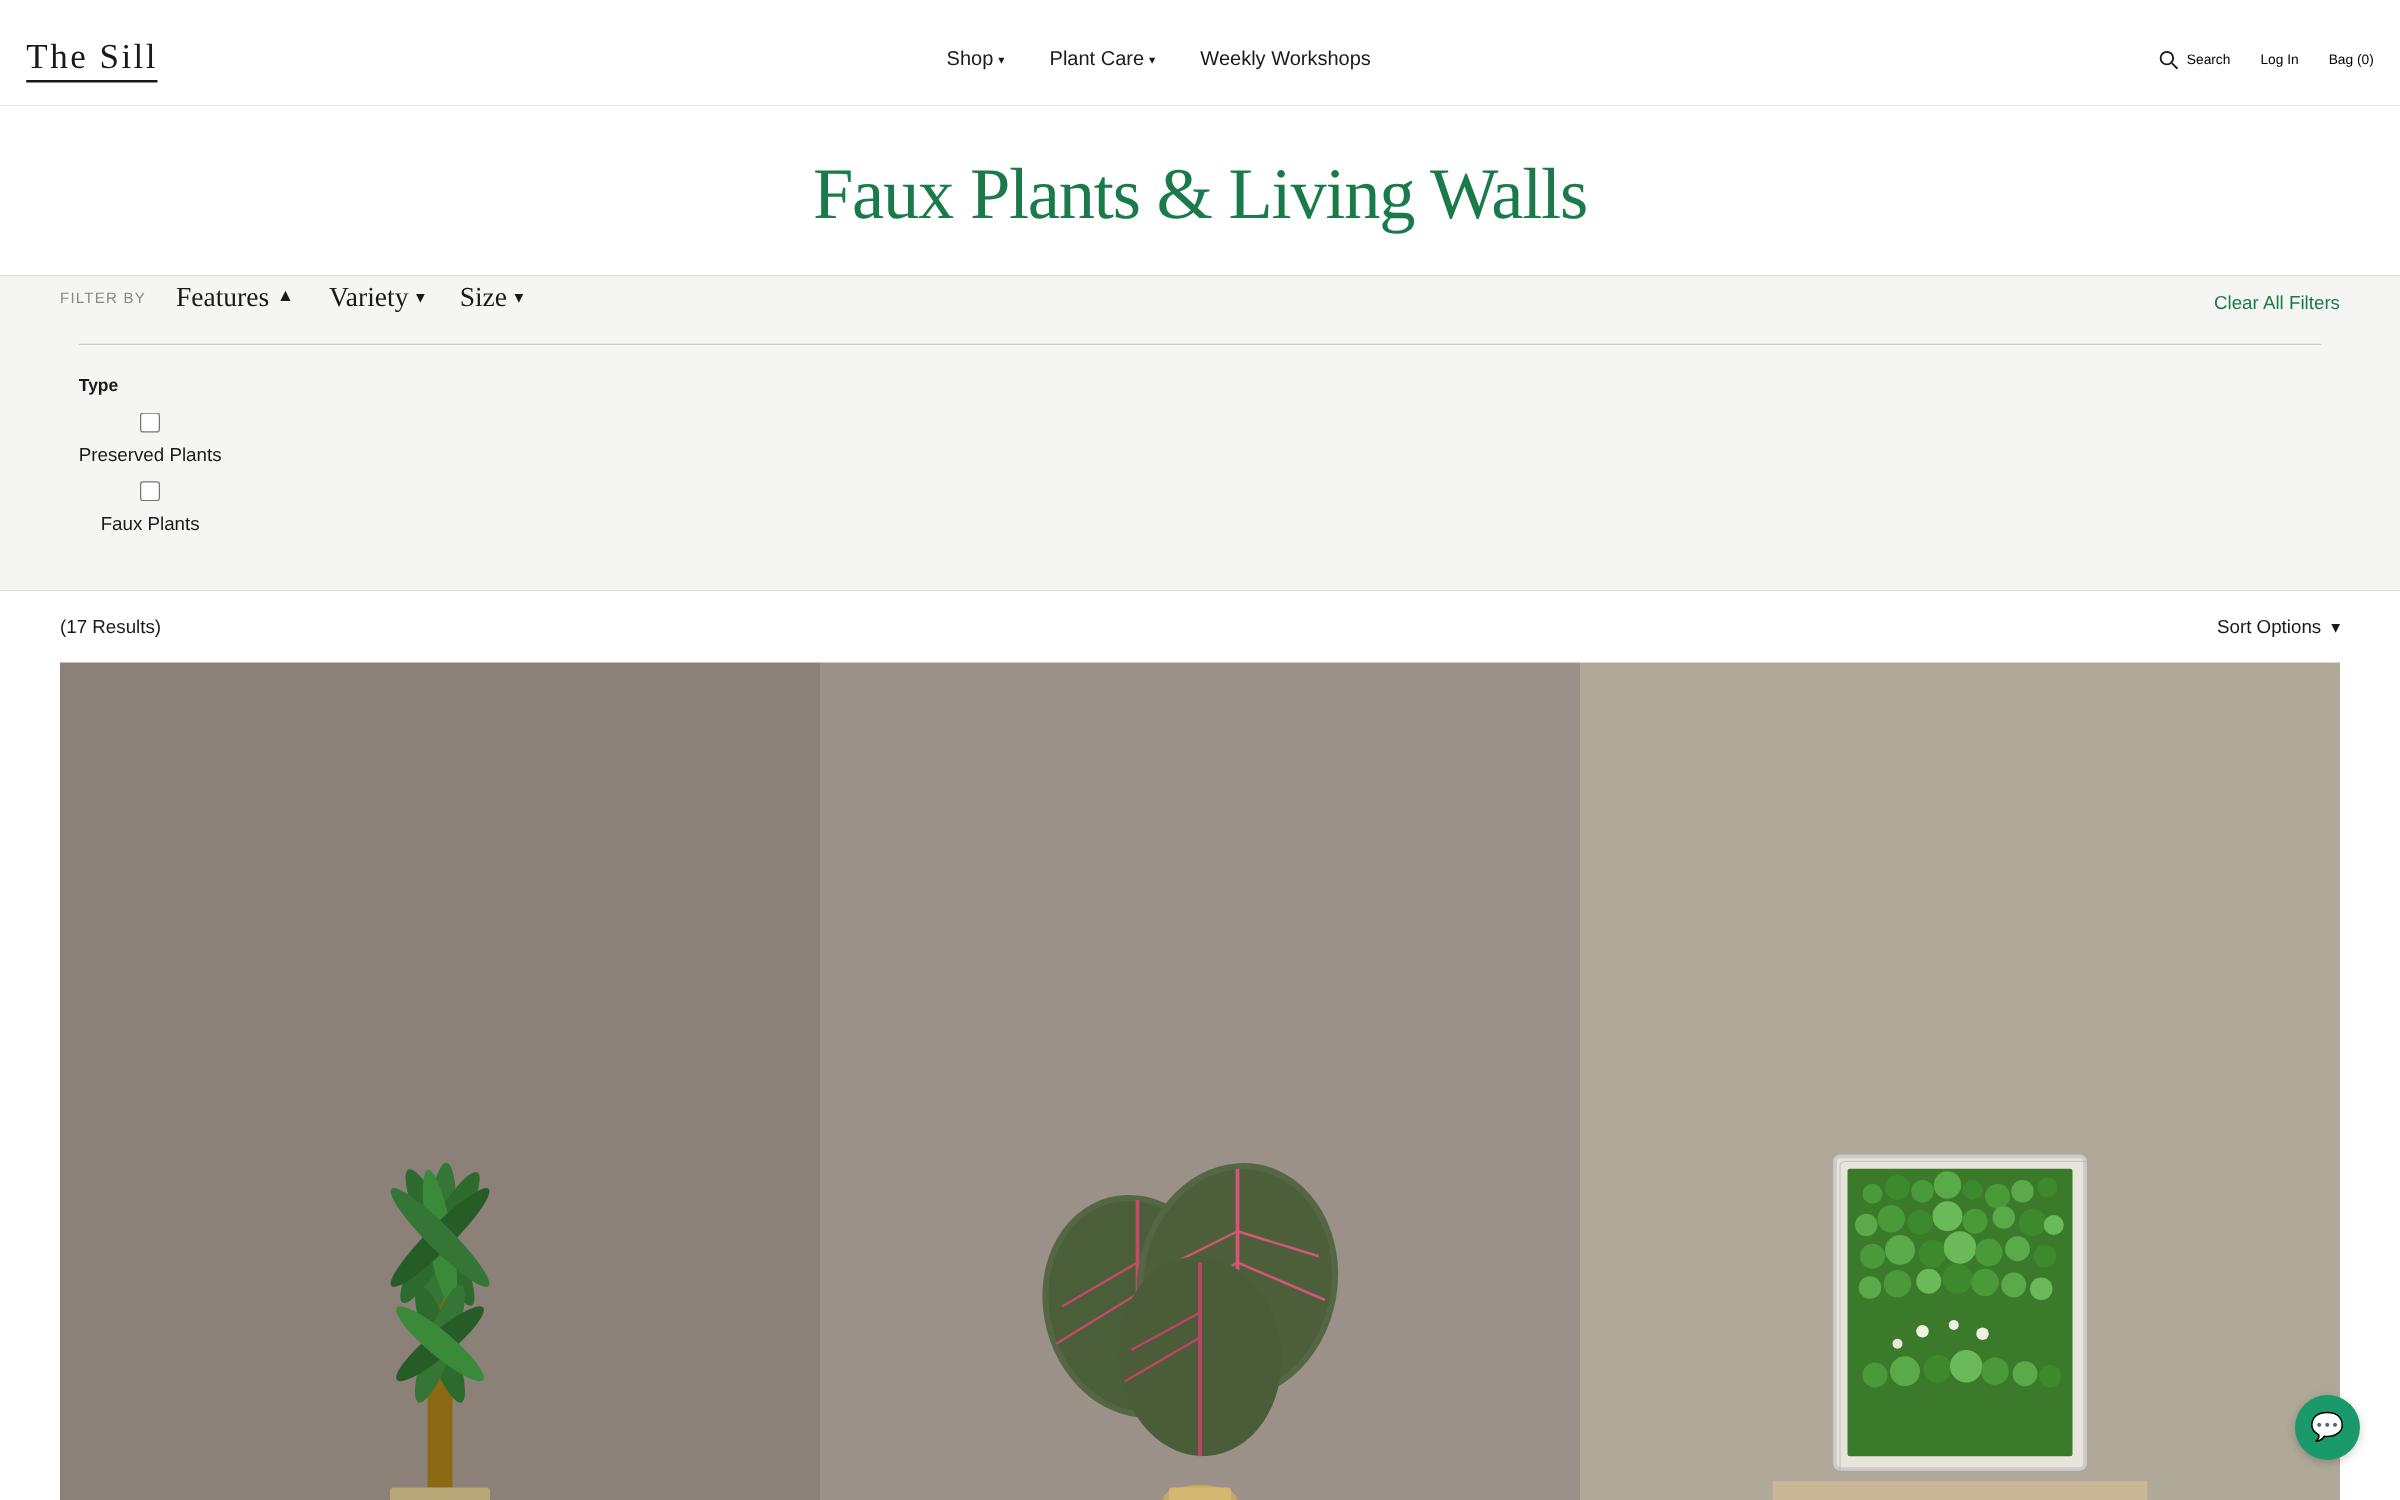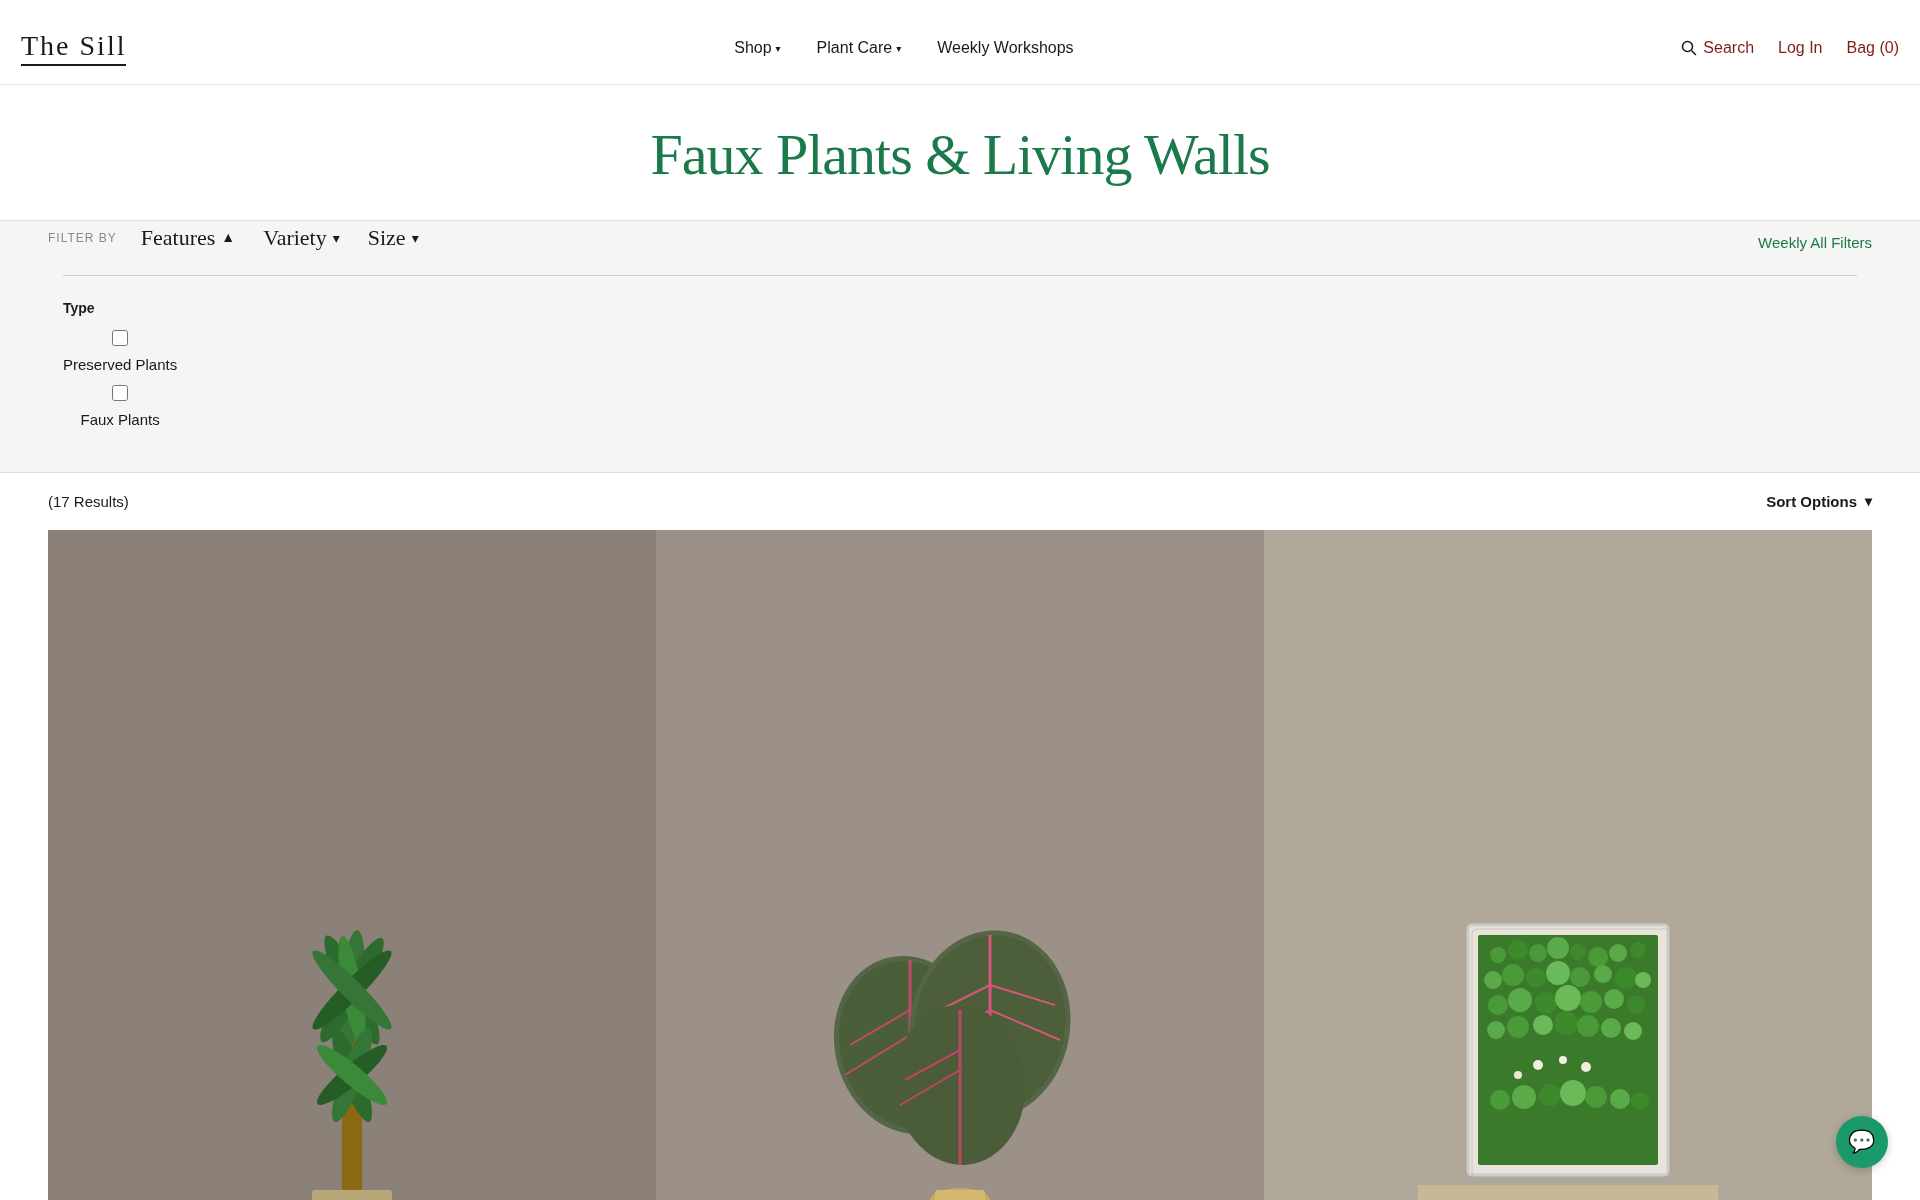--- a/index.html
+++ b/index.html
@@ -42,22 +42,22 @@
     .nav-item .chevron {
       font-size: 10px;
     }
     .header-actions {
       display: flex;
       align-items: center;
       gap: 24px;
     }
     .header-action {
       font-family: Arial, sans-serif;
-      font-size: 16px;
-      color: #7f1d1d;
+      font-size: 11px;
+      color: #000000;
       cursor: pointer;
       display: flex;
       align-items: center;
       gap: 6px;
     }
     .search-icon-svg {
       width: 16px;
       height: 16px;
     }
 
@@ -180,21 +180,20 @@
       font-size: 15px;
       color: #1a1a1a;
     }
     .sort-options {
       display: flex;
       gap: 8px;
       cursor: pointer;
       font-family: Arial, sans-serif;
       font-size: 15px;
       color: #1a1a1a;
-      font-weight: bold;
     }
     .sort-chevron {
       font-size: 14px;
     }
 
     
     .product-grid {
       display: grid;
       grid-template-columns: repeat(3, 1fr);
       gap: 0;
@@ -295,21 +294,21 @@
     </button>
     <button class="filter-btn">
       <span>Variety</span>
       <span class="arrow">▾</span>
     </button>
     <button class="filter-btn">
       <span>Size</span>
       <span class="arrow">▾</span>
     </button>
   </div>
-  <button class="clear-all">Weekly All Filters</button>
+  <button class="clear-all">Clear All Filters</button>
 </div>
 
 <div class="filter-panel">
   <hr class="filter-divider">
   <div class="filter-columns">
     <div class="filter-column">
       <h3>Type</h3>
       <label class="filter-option">
         <input type="checkbox" class="filter-checkbox" style="">
         <span class="filter-option-label">Preserved Plants</span>

